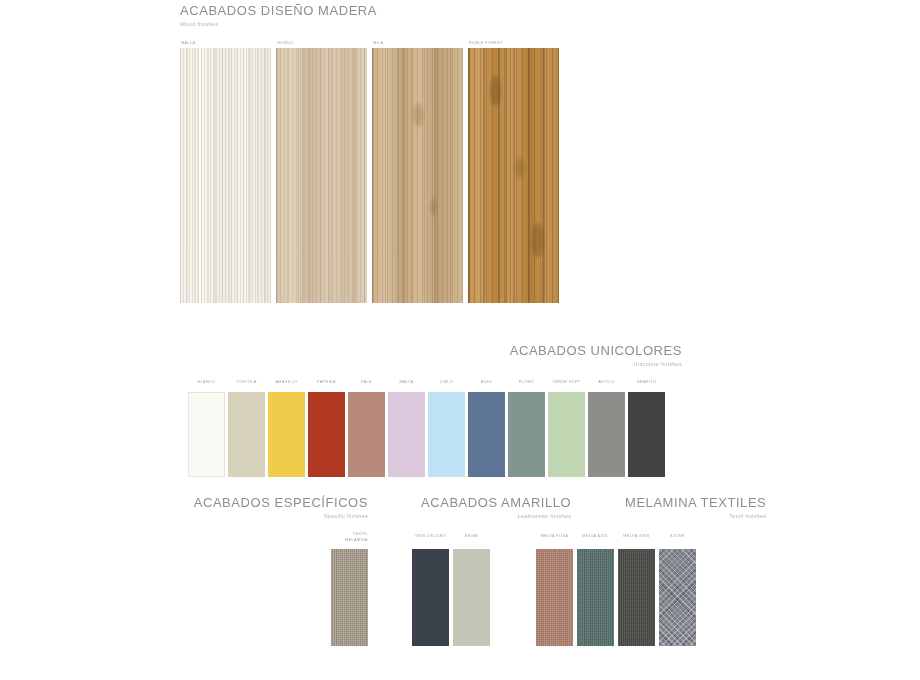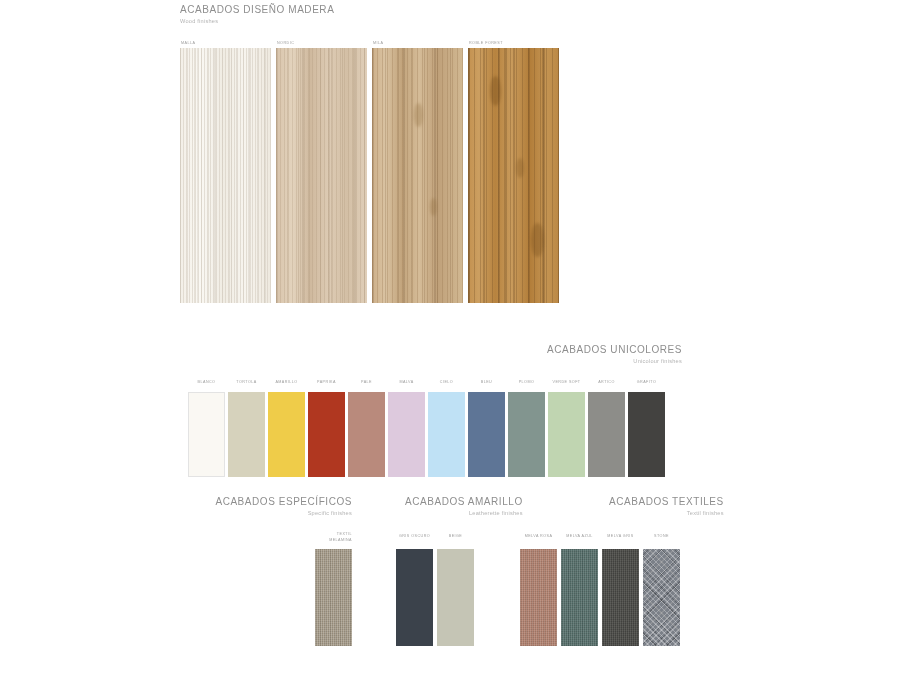--- a/index.html
+++ b/index.html
@@ -11,21 +11,21 @@
     color:#9b9b9b;
     position:relative;
     overflow:hidden;
     -webkit-font-smoothing:antialiased;
   }
   .page{position:absolute;inset:0;}
 
   
   .heading{position:absolute;line-height:1.15;}
   .heading .h-title{
-    font-size:10px;letter-spacing:0.55px;color:#8e8e8e;font-weight:400;
+    font-size:13px;letter-spacing:0.55px;color:#8e8e8e;font-weight:400;
     white-space:nowrap;
   }
   .heading .h-sub{
     font-size:5.6px;letter-spacing:0.25px;color:#b4b4b4;font-weight:400;
     white-space:nowrap;margin-top:2.5px;
   }
   .heading.right{text-align:right;}
 
   
   .cap{
@@ -100,21 +100,21 @@
   
   #unicolor-section{position:absolute;left:0;top:336px;width:920px;height:150px;}
   .uni-row{position:absolute;left:188px;top:56px;display:flex;gap:3px;}
   .uni-item{width:37px;}
   .uni-sw{width:37px;height:85px;display:block;}
   .uni-sw.outline{box-sizing:border-box;border:1px solid #e3e3e3;}
   .uni-label-row{position:absolute;left:188px;top:44px;display:flex;gap:3px;}
   .uni-label{width:37px;}
 
   
-  #bottom-section{position:absolute;left:0;top:494px;width:812px;height:186px;}
+  #bottom-section{position:absolute;left:16px;top:494px;width:812px;height:186px;}
   .grp{position:absolute;}
   .grp-row{position:absolute;display:flex;gap:4px;}
   .grp-labels{position:absolute;display:flex;gap:4px;}
   .sw-tall{width:37px;height:97px;display:block;position:relative;overflow:hidden;}
   .lbl-cell{width:37px;}
 
   
   .weave{position:absolute;inset:0;}
   .weave.w-rosa{
     background:
@@ -299,21 +299,21 @@
           <span class="flat" style="background:#3b424b;"></span>
         </span>
         <span class="sw-tall">
           <span class="flat" style="background:#c5c5b5;"></span>
         </span>
       </div>
     </div>
 
     <div class="grp" style="left:595px;top:0;width:325px;">
       <div class="heading" style="left:14px;top:2px;">
-        <div class="h-title">ACABADOS TEXTILES</div>
+        <div class="h-title">MELAMINA TEXTILES</div>
         <div class="h-sub" style="text-align:right;">Textil finishes</div>
       </div>
 
       <div class="grp-labels" style="left:-75px;top:40px;">
         <div class="lbl-cell cap c">MELVA ROSA</div>
         <div class="lbl-cell cap c">MELVA AZUL</div>
         <div class="lbl-cell cap c">MELVA GRIS</div>
         <div class="lbl-cell cap c">STONE</div>
       </div>
 

